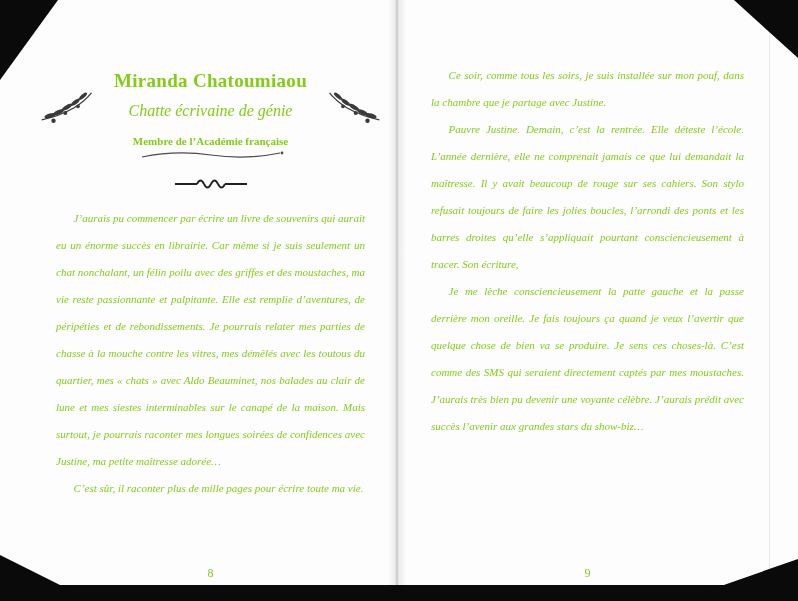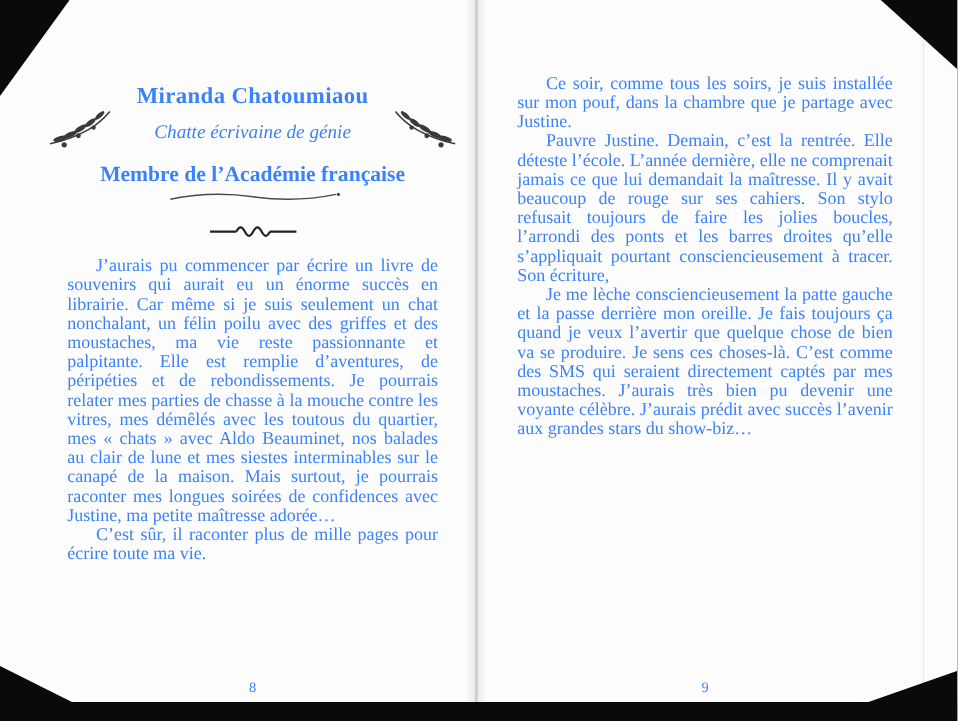--- a/index.html
+++ b/index.html
@@ -1,48 +1,48 @@
 <!DOCTYPE html>
 <html lang="fr"><head>
 <meta charset="utf-8">
 <style>
   html,body{margin:0;padding:0;}
   .scene{
     position:relative;width:798px;height:601px;overflow:hidden;
     background:#0a0a0a;
     font-family:"Liberation Serif","DejaVu Serif",serif;
-    color:#3b82f6;
+    color:#84cc16;
   }
   .paper{position:absolute;left:0;top:0;right:0;bottom:16px;background:#fdfdfd;}
   .gutter{
     position:absolute;left:388px;top:0;bottom:16px;width:18px;
     background:linear-gradient(to right,rgba(0,0,0,0) 0%,rgba(0,0,0,0.07) 40%,rgba(0,0,0,0.22) 50%,rgba(0,0,0,0.07) 60%,rgba(0,0,0,0) 100%);
   }
   .edge-line{position:absolute;top:6px;bottom:22px;right:28px;width:1px;background:rgba(0,0,0,0.08);}
   .corner{position:absolute;background:#0a0a0a;}
   .corner.tl{left:0;top:0;width:58px;height:80px;clip-path:polygon(0 0,100% 0,0 100%);}
   .corner.tr{right:0;top:0;width:64px;height:58px;clip-path:polygon(0 0,100% 0,100% 100%);}
   .corner.bl{left:0;bottom:0;width:92px;height:46px;clip-path:polygon(0 0,0 100%,100% 100%);}
   .corner.br{right:0;bottom:0;width:120px;height:42px;clip-path:polygon(100% 0,100% 100%,0 100%);}
 
   .page{position:absolute;top:0;}
   .page-left{left:56px;width:309px;}
   .page-right{left:431px;width:313px;}
 
   .chapter-head{position:relative;text-align:center;padding-top:70px;}
   .chapter-title{font-size:19px;font-weight:700;letter-spacing:0.3px;}
   .chapter-subtitle{font-style:italic;font-size:16px;margin-top:10px;}
-  .chapter-byline{font-weight:700;font-size:18px;margin-top:15px;}
+  .chapter-byline{font-weight:700;font-size:11px;margin-top:15px;}
   .laurel{position:absolute;top:86px;line-height:0;}
   .laurel.left{left:-16px;}
   .laurel.right{right:-16px;transform:scaleX(-1);}
   .flourish{display:block;margin:1px auto 0;line-height:0;width:150px;}
   .divider{display:block;margin:15px auto 0;line-height:0;}
 
-  .body-text{text-align:justify;font-size:15px;line-height:16px;}
+  .body-text{text-align:justify;font-size:11px;line-height:27px;font-style:italic;}
   .page-left .body-text{margin-top:14px;}
   .page-right .body-text{padding-top:62px;}
   .body-text p{margin:0;text-indent:1.6em;}
   .pageno-left{position:absolute;left:56px;width:309px;top:566px;text-align:center;font-size:12px;}
   .pageno-right{position:absolute;left:431px;width:313px;top:566px;text-align:center;font-size:12px;}
 </style>
 </head>
 <body>
 
 <div class="scene">

